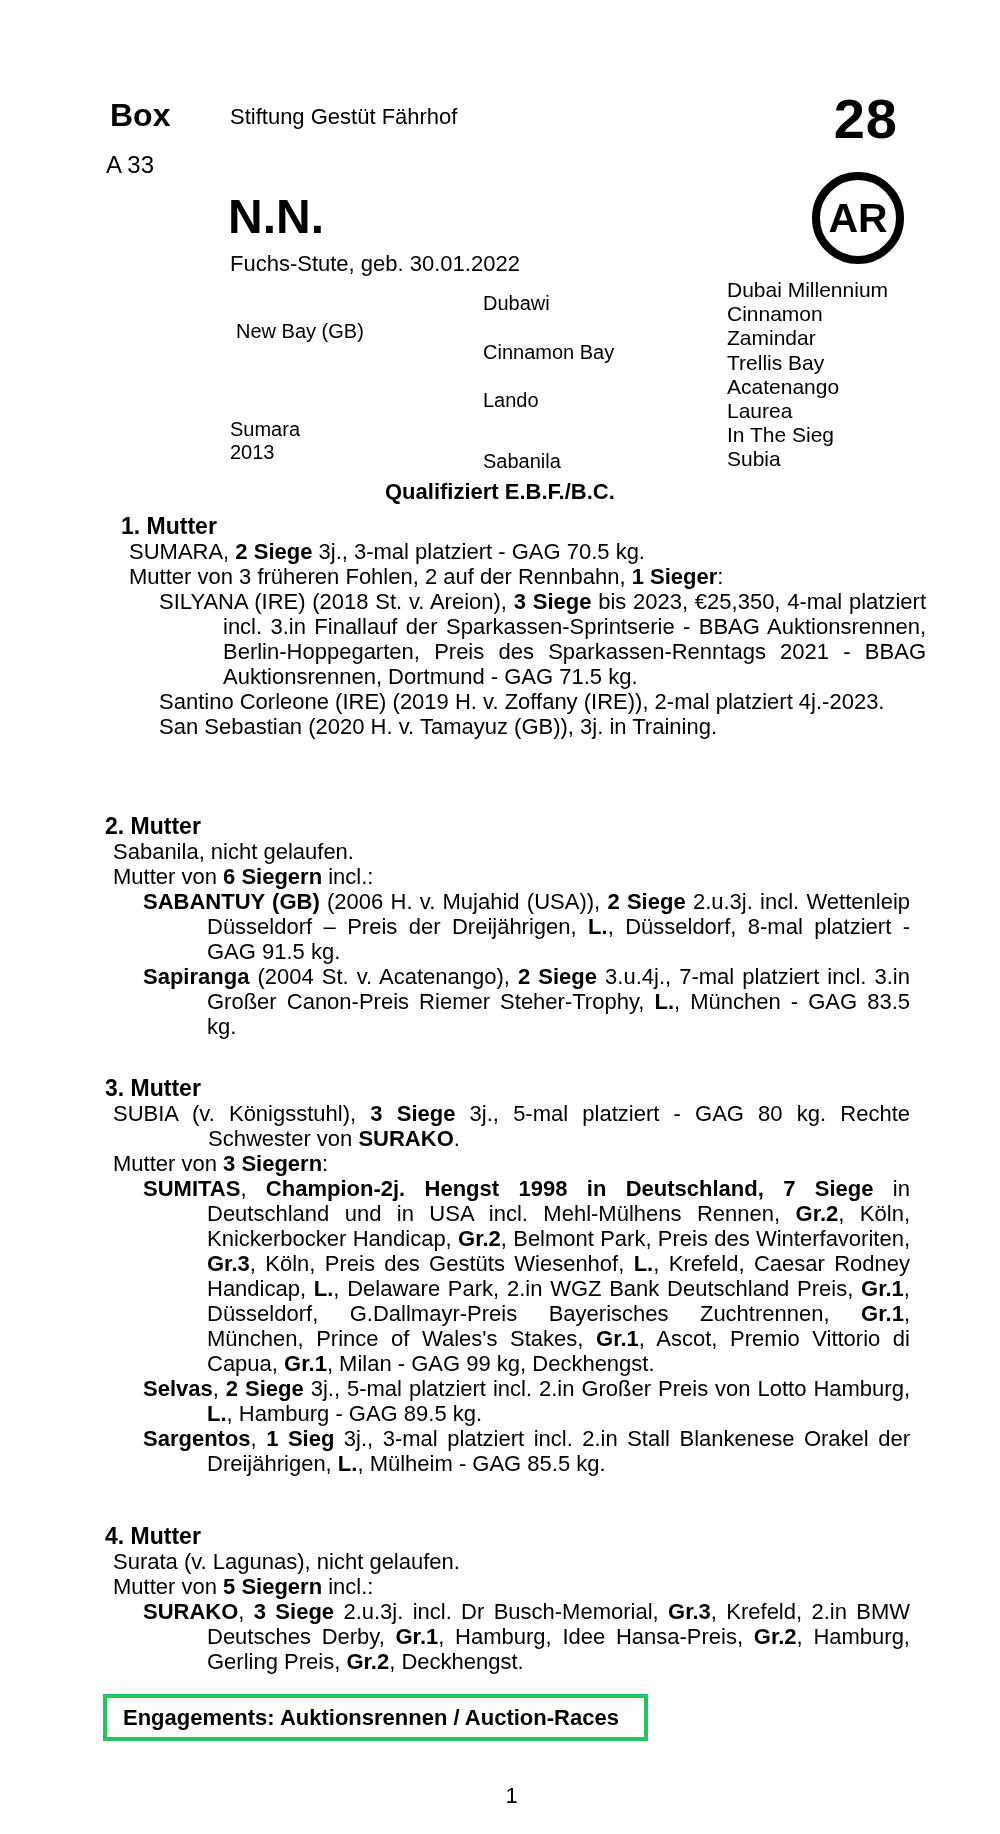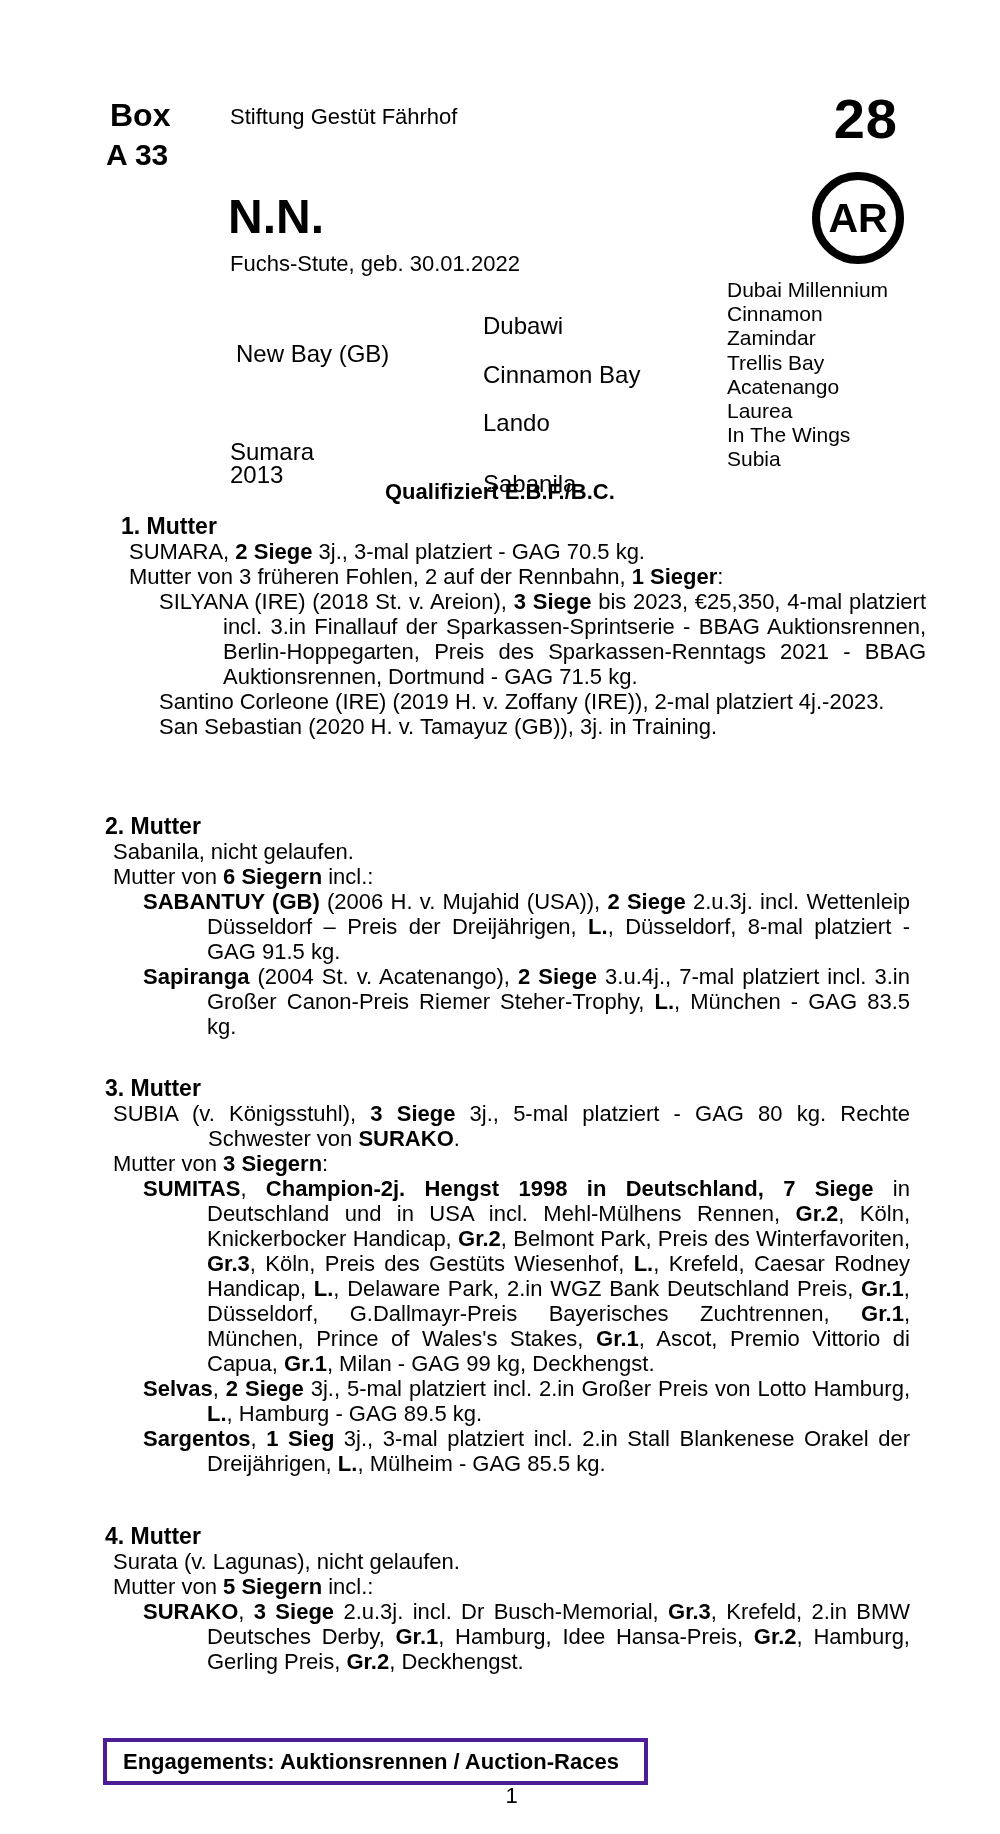--- a/index.html
+++ b/index.html
@@ -4,53 +4,53 @@
 <style>
   html,body{margin:0;padding:0;}
   body{
     width:1000px;height:1834px;position:relative;background:#fff;color:#000;
     font-family:"Liberation Sans", sans-serif;
     -webkit-font-smoothing:antialiased;
   }
   .abs{position:absolute;}
   
   .box-label{left:110px;top:99px;font-size:32px;font-weight:bold;line-height:32px;}
-  .box-number{left:106px;top:139px;font-size:30px;font-weight:bold;line-height:32px;}
+  .box-number{left:106px;top:149px;font-size:24px;font-weight:normal;line-height:32px;}
   .consignor{left:230px;top:104px;font-size:22px;line-height:25px;}
   .lot-number{left:740px;top:88px;width:158px;text-align:right;font-size:56px;font-weight:bold;line-height:62px;letter-spacing:1px;}
   .horse-name{left:228px;top:194px;font-size:48px;font-weight:bold;line-height:46px;}
   .horse-desc{left:230px;top:251px;font-size:22px;line-height:25px;}
   .brand-stamp{
     left:812px;top:172px;width:76px;height:76px;border:8px solid #000;border-radius:50%;
     display:flex;align-items:center;justify-content:center;
     font-size:41px;font-weight:bold;text-align:center;
   }
   
-  .ped{font-size:24px;line-height:24px;white-space:nowrap;margin-top:23px;}
+  .ped{font-size:20px;line-height:24px;white-space:nowrap;}
   .ped-sire{left:236px;top:319px;text-align:center;}
   .ped-dam{left:230px;top:417px;}
   .ped-dam-year{left:230px;top:440px;}
   .ped-g2-0{left:483px;top:291px;}
   .ped-g2-1{left:483px;top:340px;}
   .ped-g2-2{left:483px;top:388px;}
   .ped-g2-3{left:483px;top:449px;}
   .gen3-col{left:727px;top:278px;font-size:21px;line-height:24.2px;}
   .qualification{left:385px;top:479px;font-size:22px;font-weight:bold;line-height:25px;}
   
   .section{position:absolute;left:113px;width:797px;font-size:22px;line-height:25px;}
   .sec-heading{font-weight:bold;font-size:23px;line-height:25px;margin-left:-8px;}
   .para{margin:0;text-align:justify;}
   .para.plain{padding-left:95px;text-indent:-95px;}
   .para.entry{padding-left:94px;text-indent:-64px;}
   .b{font-weight:bold;}
   
   .engagements{
     left:103px;top:1694px;width:545px;box-sizing:border-box;
-    border:4px solid #4c1d95;padding:7px 10px 7px 16px;
-    font-size:22px;font-weight:bold;line-height:25px;white-space:nowrap;margin-top:44px;
+    border:4px solid #22c55e;padding:7px 10px 7px 16px;
+    font-size:22px;font-weight:bold;line-height:25px;white-space:nowrap;
   }
   .page-footer{left:113px;top:1783px;width:797px;text-align:center;font-size:22px;line-height:25px;}
 </style>
 </head>
 <body>
 
 <div class="abs box-label">Box</div>
 <div class="abs box-number">A 33</div>
 <div class="abs consignor">Stiftung Gestüt Fährhof</div>
 <div class="abs lot-number">28</div>
@@ -67,21 +67,21 @@
 <div class="abs ped ped-g2-1">Cinnamon Bay</div>
 <div class="abs ped ped-g2-2">Lando</div>
 <div class="abs ped ped-g2-3">Sabanila</div>
 <div class="abs gen3-col" id="gen3">
     <div>Dubai Millennium</div>
     <div>Cinnamon</div>
     <div>Zamindar</div>
     <div>Trellis Bay</div>
     <div>Acatenango</div>
     <div>Laurea</div>
-    <div>In The Wings</div>
+    <div>In The Sieg</div>
     <div>Subia</div>
   </div>
 
 <div class="abs qualification">Qualifiziert E.B.F./B.C.</div>
 
 <div id="sections-root">
     <div class="section" style="top: 514px; margin-left: 16px;">
       <div class="sec-heading">1. Mutter</div>
       <p class="para plain"><span>SUMARA, </span><span class="b">2 Siege</span><span> 3j., 3-mal platziert - GAG 70.5 kg.</span></p>
       <p class="para plain"><span>Mutter von 3 früheren Fohlen, 2 auf der Rennbahn, </span><span class="b">1 Sieger</span><span>:</span></p>

